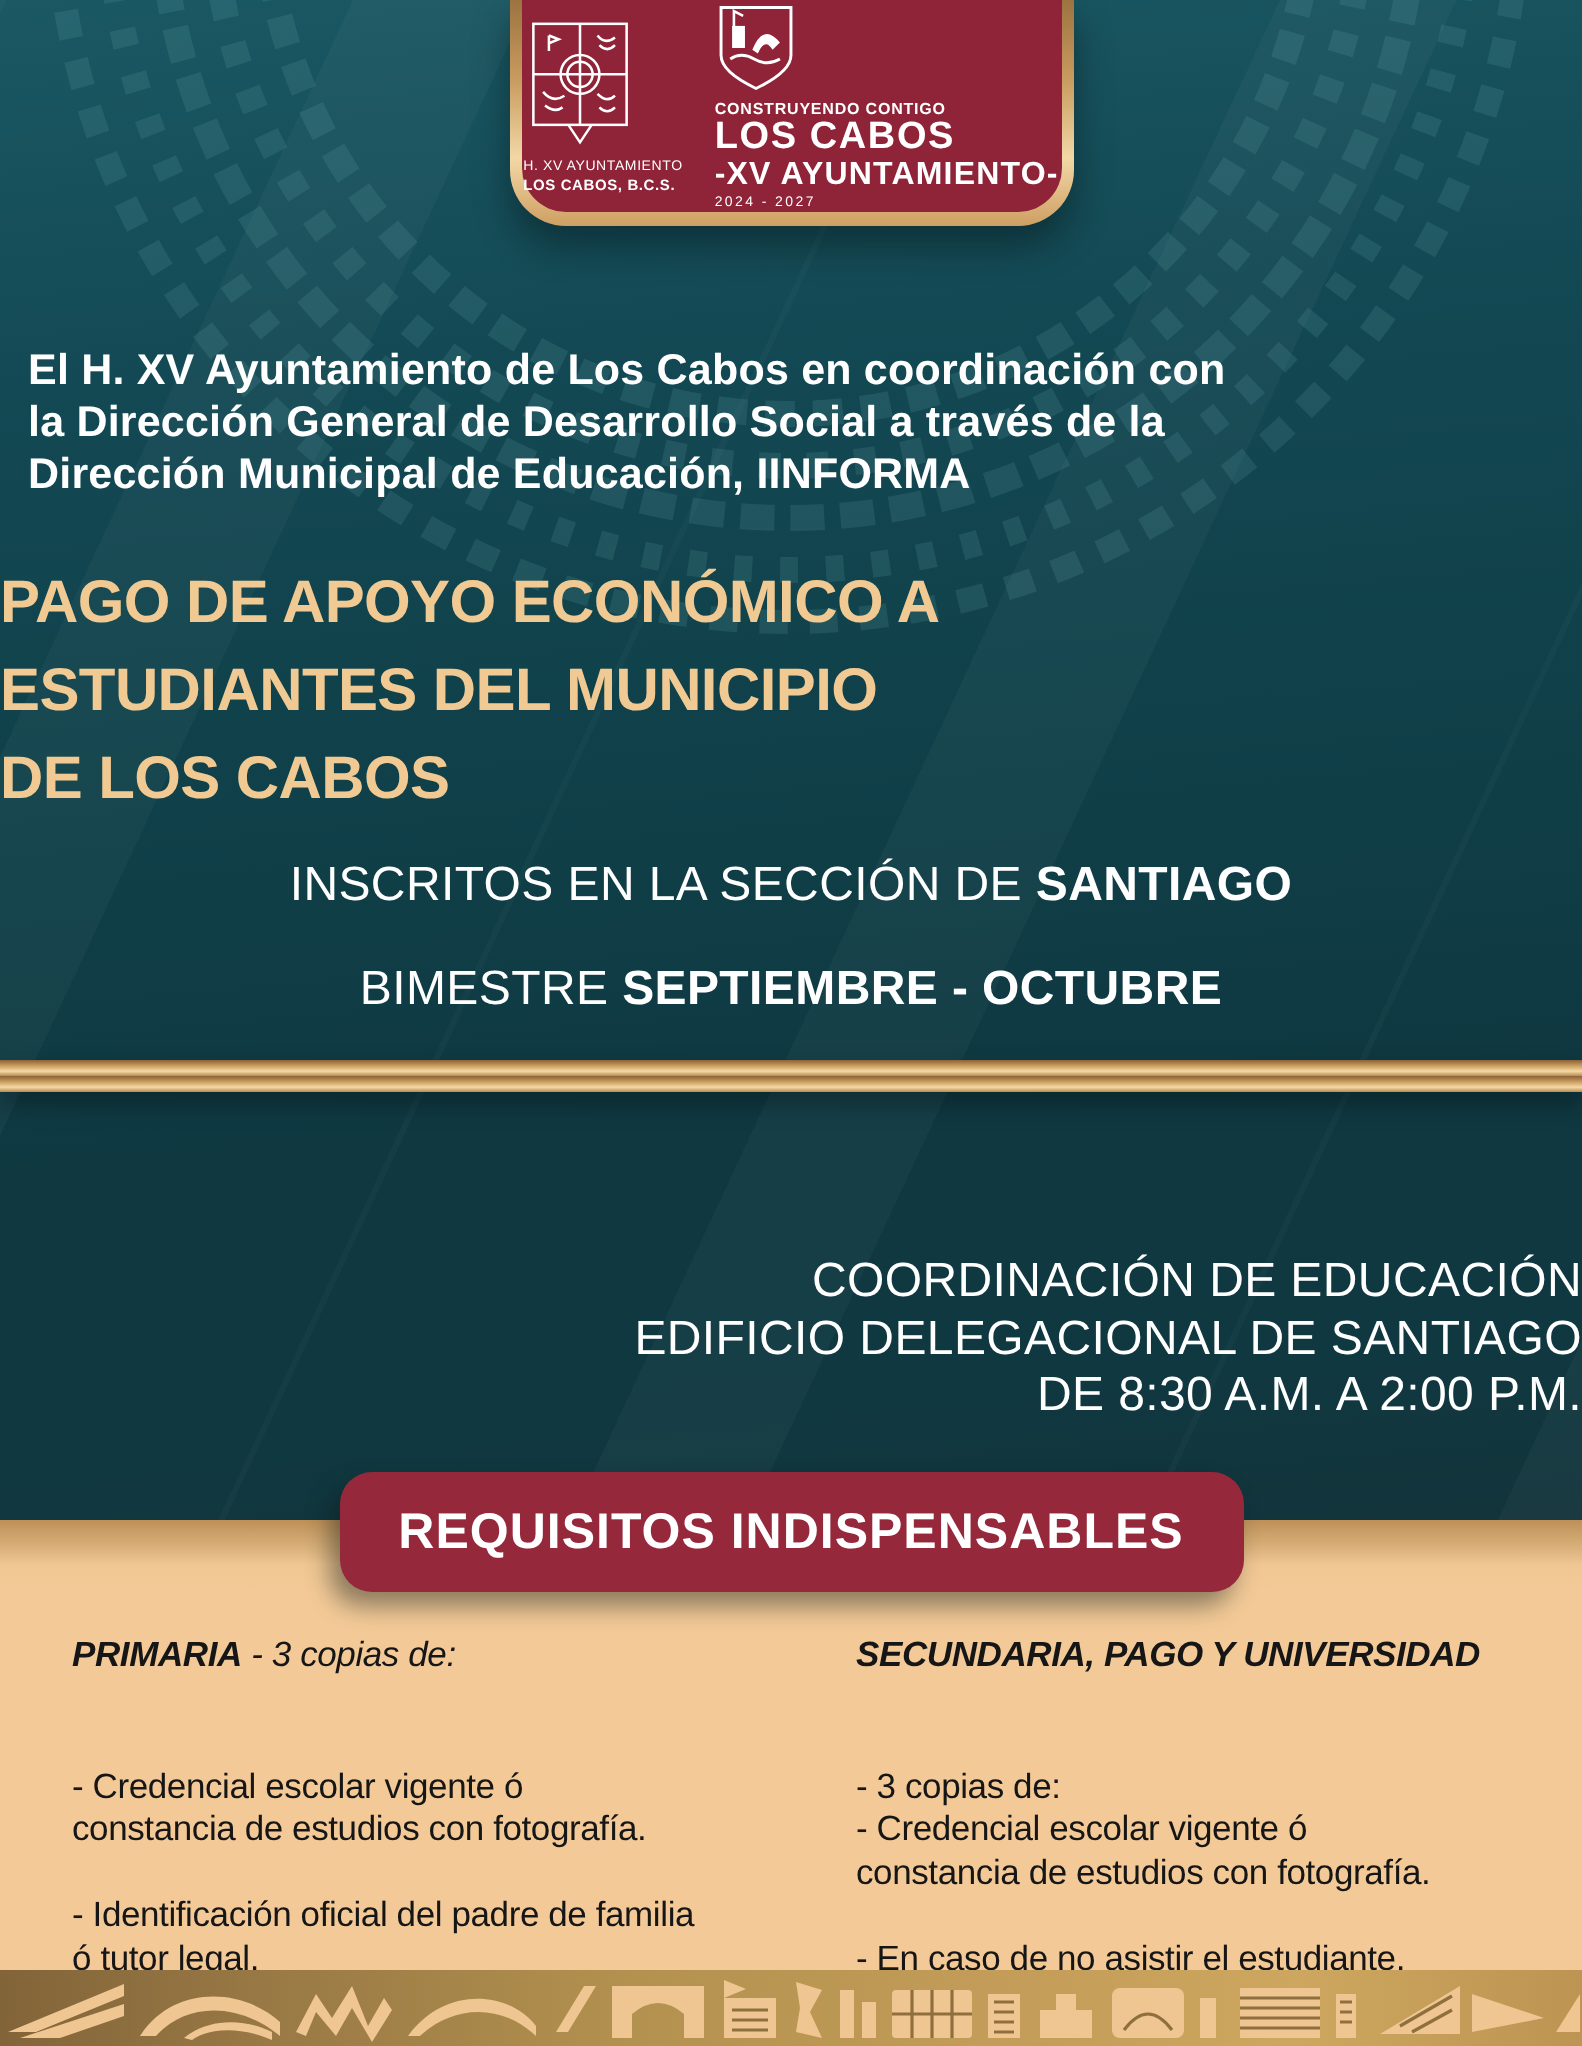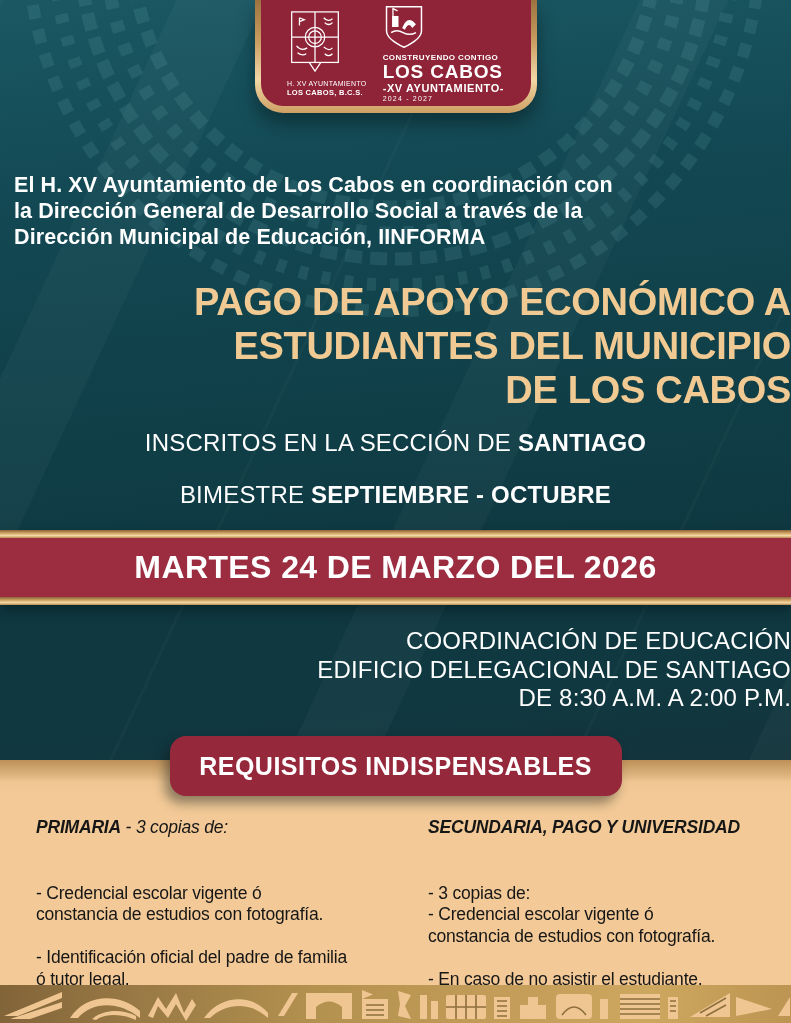--- a/index.html
+++ b/index.html
@@ -29,32 +29,32 @@
   }
   .header-panel{
     width:100%; height:100%; background:#8F2337; border-radius:0 0 22px 22px;
     display:flex; align-items:center; justify-content:center; gap:16px; color:#fff;
   }
   .logo-col{ display:flex; flex-direction:column; align-items:flex-start; }
   .coa-text1{ font-size:7px; letter-spacing:0.3px; margin-top:3px; }
   .coa-text2{ font-size:7.5px; font-weight:bold; letter-spacing:0.3px; margin-top:1px; }
   .rl-tagline{ font-size:8px; font-weight:bold; letter-spacing:0.4px; margin-top:3px; }
   .rl-name{ font-size:19px; font-weight:bold; letter-spacing:0.8px; line-height:20px; }
-  .rl-sub{ font-size:11px; font-weight:bold; letter-spacing:0.6px; }
+  .rl-sub{ font-size:16px; font-weight:bold; letter-spacing:0.6px; }
   .rl-years{ font-size:7px; letter-spacing:1.2px; margin-top:1px; }
 
   
   .intro{
     position:absolute; top:172px; left:0; width:100%; z-index:1;
     color:#FFFFFF; font-size:21.5px; line-height:26px;
     font-weight:600; white-space:pre-line; letter-spacing:0.1px;margin-left:14px;
   }
   .main-title{
     position:absolute; top:280px; left:0; width:100%; z-index:1;
-    text-align:right; color:#F0CA92; font-size:38px; line-height:44px;
+    text-align:left; color:#F0CA92; font-size:30px; line-height:44px;
     font-weight:800; white-space:pre-line; letter-spacing:-0.3px;
   }
   .line-row{ position:absolute; left:0; width:100%; text-align:center; color:#fff;
     font-size:24px; z-index:1; letter-spacing:0.2px; }
   .line-row b{ font-weight:800; }
   .row-inscritos{ top:429px; }
   .row-bimestre{ top:481px; }
 
   
   .date-banner{ position:absolute; top:530px; left:0; width:100%; z-index:2;
@@ -161,23 +161,20 @@
   <h1 class="main-title">PAGO DE APOYO ECONÓMICO A
 ESTUDIANTES DEL MUNICIPIO
 DE LOS CABOS</h1>
 
   <p class="line-row row-inscritos"><span>INSCRITOS EN LA SECCIÓN DE </span><b>SANTIAGO</b></p>
 
   <p class="line-row row-bimestre"><span>BIMESTRE </span><b>SEPTIEMBRE - OCTUBRE</b></p>
 
   <div class="date-banner">
     <div class="gold-edge"></div>
-    <div class="banner-mid">
-      <span>MARTES 24 DE MARZO DEL 2026</span>
-    </div>
     <div class="gold-edge"></div>
   </div>
 
   <p class="location">COORDINACIÓN DE EDUCACIÓN
 EDIFICIO DELEGACIONAL DE SANTIAGO
 DE 8:30 A.M. A 2:00 P.M.</p>
 
   <div class="req-badge">
     <span>REQUISITOS INDISPENSABLES</span>
   </div>

